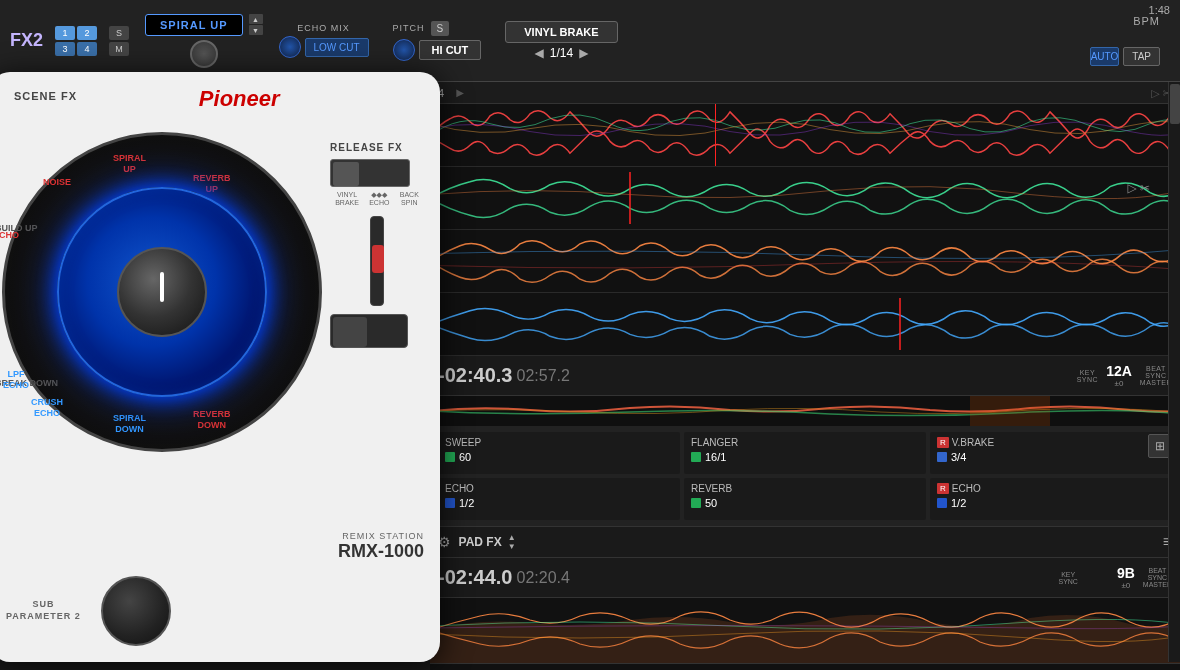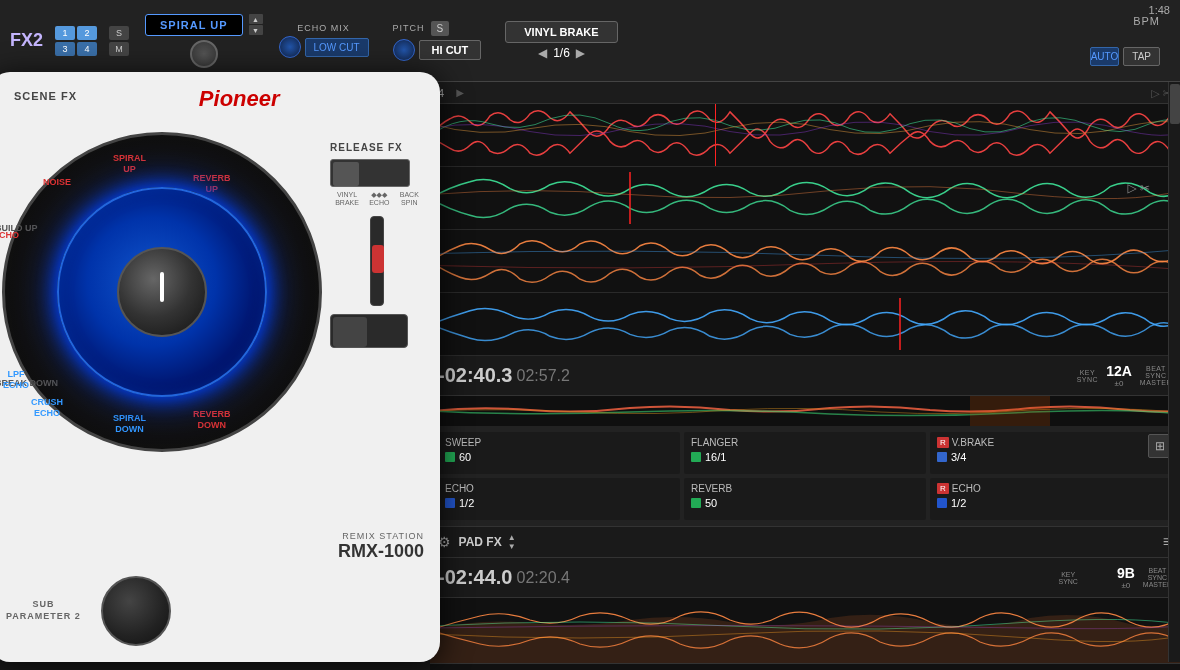--- a/index.html
+++ b/index.html
@@ -455,21 +455,21 @@
     <div style="display:flex;align-items:center;gap:4px;">
       <div class="blue-knob-sm"></div>
       <button class="hi-cut-btn">HI CUT</button>
     </div>
   </div>
 
   <div class="vinyl-brake-section">
     <button class="vinyl-brake-btn">VINYL BRAKE</button>
     <div class="fraction-row">
       <span class="fraction-arrow">◀</span>
-      <span class="fraction-value">1/6</span>
+      <span class="fraction-value">1/14</span>
       <span class="fraction-arrow">▶</span>
     </div>
   </div>
 
   <div class="bpm-section">
     <span class="bpm-label">BPM</span>
     <div class="bpm-btns">
       <button class="auto-btn">AUTO</button>
       <button class="tap-btn">TAP</button>
     </div>

